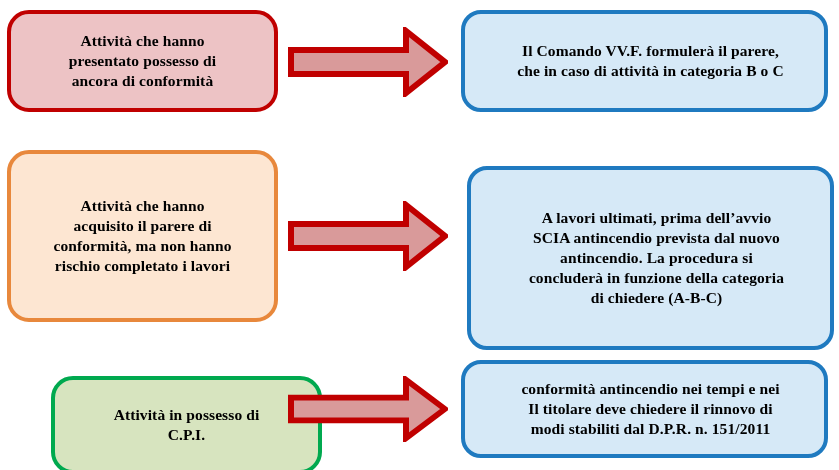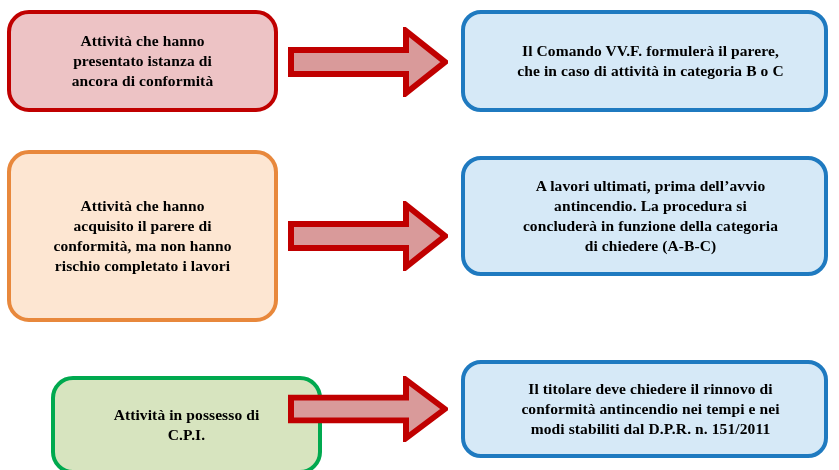--- a/index.html
+++ b/index.html
@@ -96,21 +96,21 @@
 </head>
 <body>
 
 <div id="diagram">
 
   <div class="row" style="top:10px; height:102px;">
 
     <div class="box box-left c-red" style="top:0px; height:102px;">
       <span>
         <span class="txt-line">Attività che hanno</span>
-        <span class="txt-line">presentato istanza di</span>
+        <span class="txt-line">presentato possesso di</span>
         <span class="txt-line">ancora di conformità</span>
       </span>
     </div>
 
     <div class="arrow" style="top:17px; height:70px;">
       <svg viewBox="0 0 160 70" preserveAspectRatio="none">
         <polygon points="3,23 118,23 118,4 157,35 118,66 118,47 3,47" fill="#d99a9a" stroke="#c00000" stroke-width="6" stroke-linejoin="miter"></polygon>
       </svg>
     </div>
 
@@ -132,23 +132,24 @@
         <span class="txt-line">rischio completato i lavori</span>
       </span>
     </div>
 
     <div class="arrow" style="top:51px; height:70px;">
       <svg viewBox="0 0 160 70" preserveAspectRatio="none">
         <polygon points="3,23 118,23 118,4 157,35 118,66 118,47 3,47" fill="#d99a9a" stroke="#c00000" stroke-width="6" stroke-linejoin="miter"></polygon>
       </svg>
     </div>
 
-    <div class="box box-right c-blue" style="top:6px; height:120px;">
+    <div class="box box-right c-blue" style="top:16px; height:184px;margin-left:6px;">
       <span>
         <span class="txt-line">A lavori ultimati, prima dell’avvio</span>
+        <span class="txt-line">SCIA antincendio prevista dal nuovo</span>
         <span class="txt-line">antincendio. La procedura si</span>
         <span class="txt-line">concluderà in funzione della categoria</span>
         <span class="txt-line">di chiedere (A-B-C)</span>
       </span>
     </div>
   </div>
 
   <div class="row" style="top:360px; height:98px;">
 
     <div class="box box-left c-green" style="top:16px; height:98px;margin-left:44px;">
@@ -159,20 +160,20 @@
     </div>
 
     <div class="arrow" style="top:16px; height:66px;">
       <svg viewBox="0 0 160 70" preserveAspectRatio="none">
         <polygon points="3,23 118,23 118,4 157,35 118,66 118,47 3,47" fill="#d99a9a" stroke="#c00000" stroke-width="6" stroke-linejoin="miter"></polygon>
       </svg>
     </div>
 
     <div class="box box-right c-blue" style="top:0px; height:98px;">
       <span>
+        <span class="txt-line">conformità antincendio nei tempi e nei</span>
         <span class="txt-line">Il titolare deve chiedere il rinnovo di</span>
-        <span class="txt-line">conformità antincendio nei tempi e nei</span>
         <span class="txt-line">modi stabiliti dal D.P.R. n. 151/2011</span>
       </span>
     </div>
   </div>
 
 </div>
 
 </body></html>

